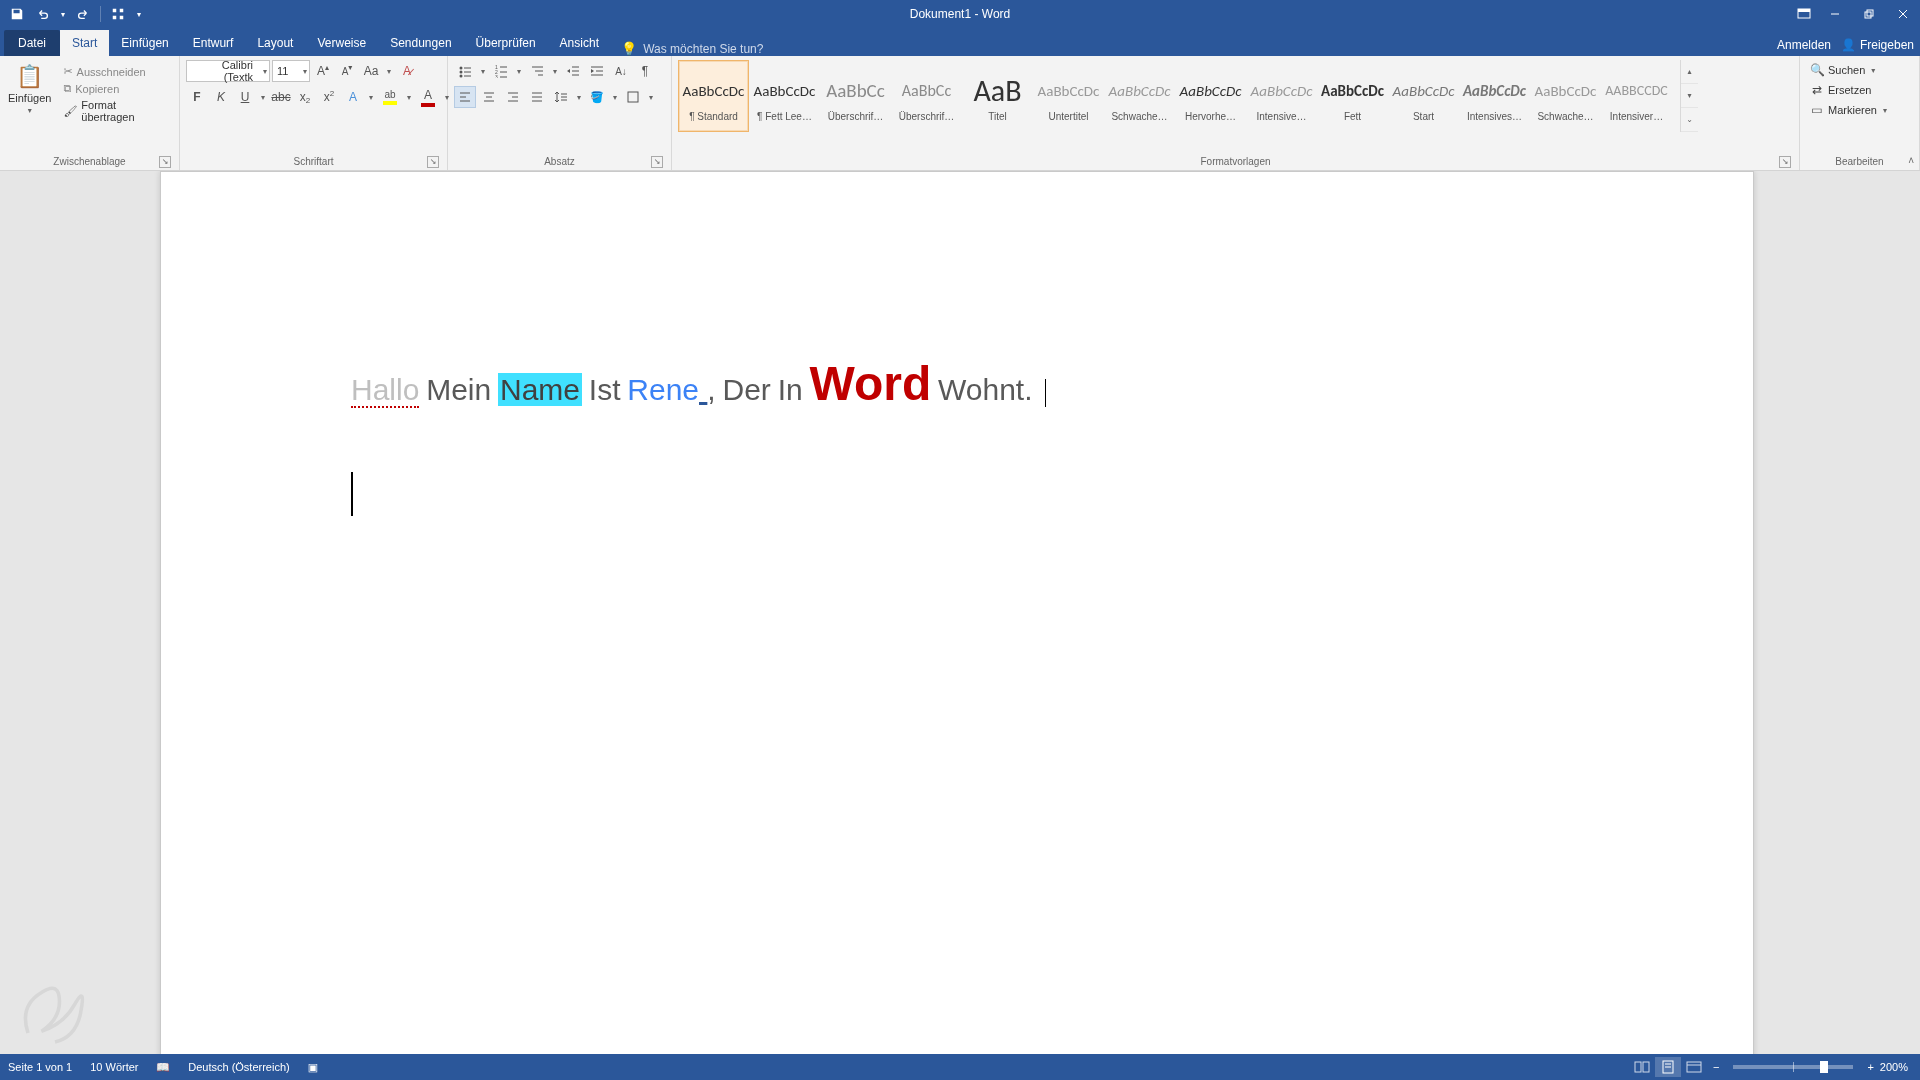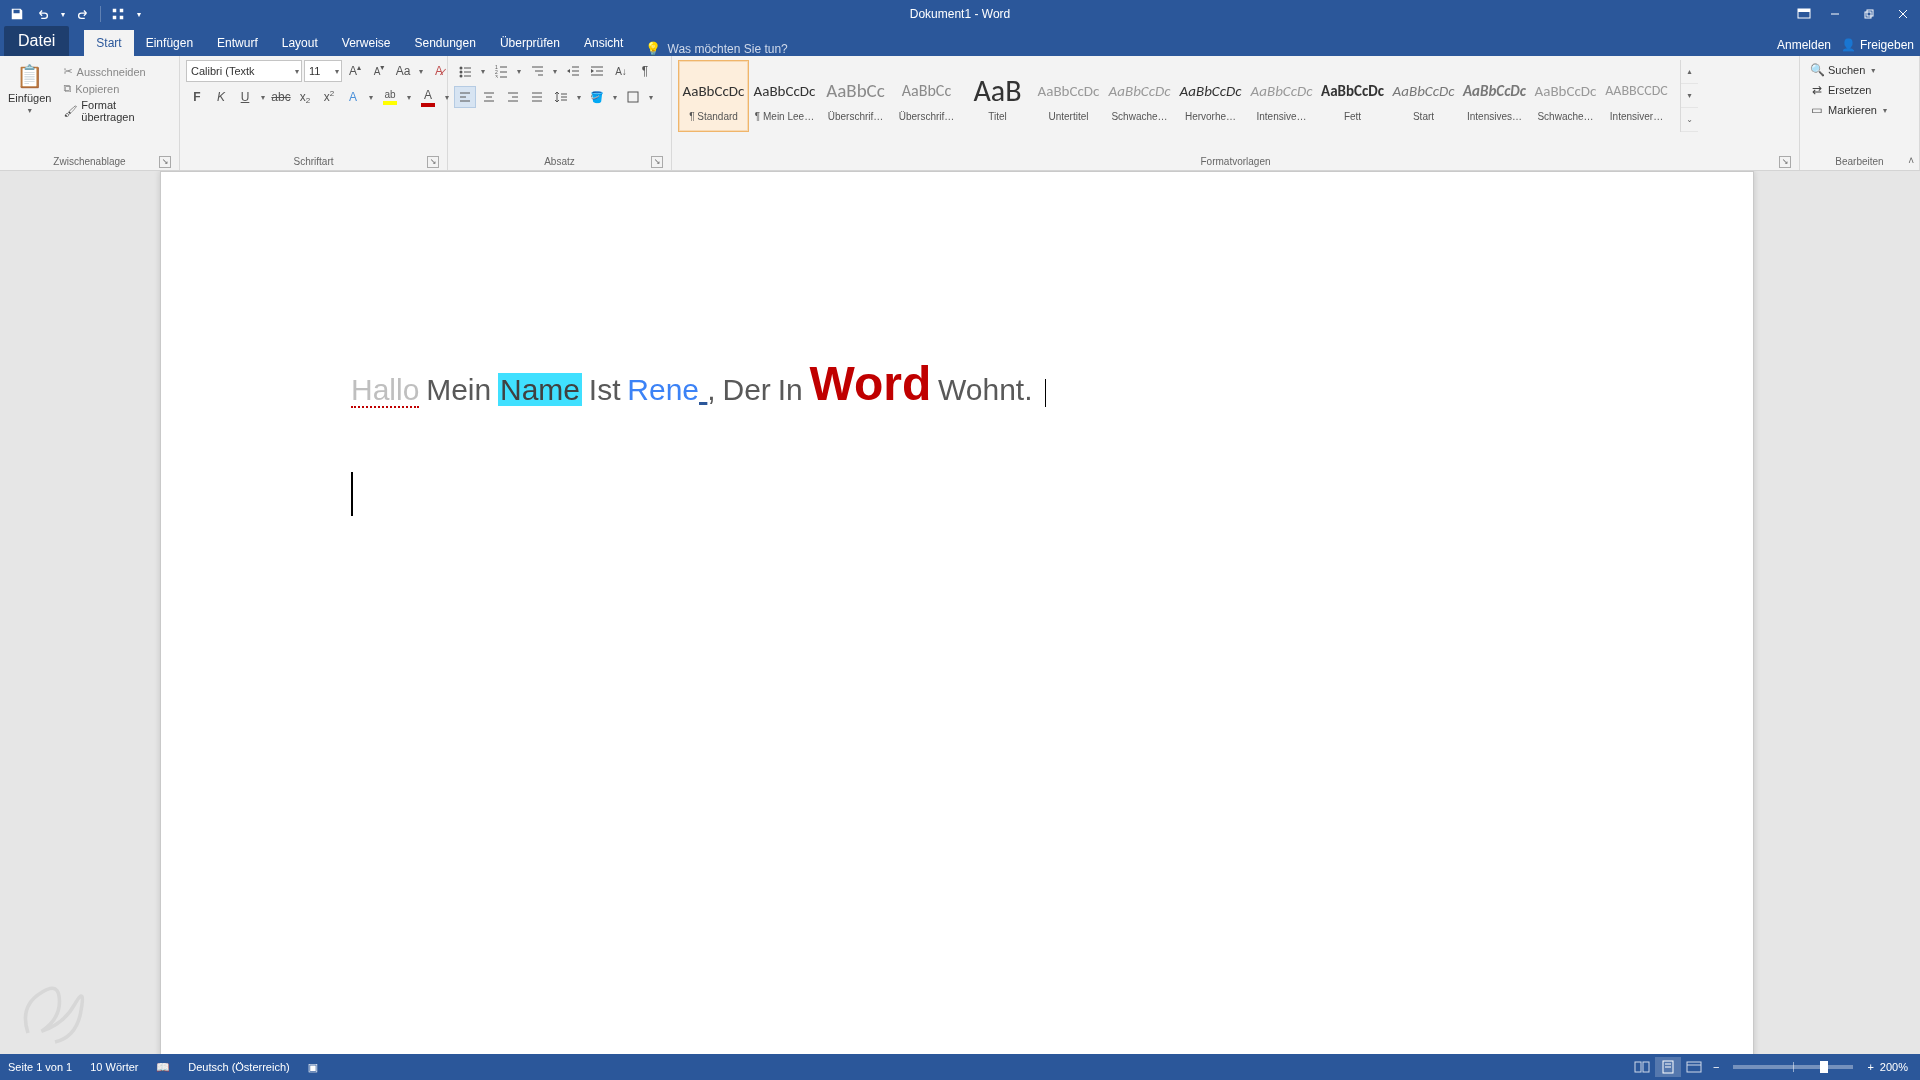--- a/index.html
+++ b/index.html
@@ -10,21 +10,21 @@
 .qa-toolbar { display: flex; align-items: center; gap: 4px; padding: 0 6px; height: 100%; }
 .qa-btn { width: 22px; height: 22px; display: flex; align-items: center; justify-content: center; color: #fff; font-size: 12px; cursor: pointer; }
 .qa-sep { width: 1px; height: 16px; background: rgba(255,255,255,0.25); margin: 0 2px; }
 .titlebar-title { position: absolute; left: 50%; transform: translateX(-50%); font-size: 12px; }
 .titlebar-right { position: absolute; right: 0; display: flex; height: 100%; }
 .win-btn { width: 34px; height: 28px; display: flex; align-items: center; justify-content: center; color: #fff; font-size: 11px; cursor: pointer; }
 .display-opts { width: 28px; height: 28px; display: flex; align-items: center; justify-content: center; }
 
 
 .tabbar { height: 28px; background: #2b579a; display: flex; align-items: flex-end; padding-left: 4px; position: relative; }
-.file-tab { background: #1e3e6e; color: #fff; padding: 6px 14px 6px 14px; font-size: 16px; border-top-left-radius: 2px; border-top-right-radius: 2px; margin-right: 15px; cursor: pointer; }
+.file-tab { background: #1e3e6e; color: #fff; padding: 6px 14px 6px 14px; font-size: 12px; border-top-left-radius: 2px; border-top-right-radius: 2px; margin-right: 0; cursor: pointer; }
 .tab { color: #fff; padding: 6px 12px; font-size: 12px; cursor: pointer; }
 .tab.active { background: #f3f3f3; color: #2b579a; }
 .tell-me { display: flex; align-items: center; gap: 6px; padding: 0 10px; color: #cfd9ea; font-size: 12px; }
 .tell-me .bulb { font-size: 13px; color: #ffd966; }
 .tabbar-right { position: absolute; right: 6px; bottom: 4px; display: flex; gap: 10px; color: #fff; font-size: 12px; align-items: center; }
 .tabbar-right .rbtn { display: flex; align-items: center; gap: 4px; cursor: pointer; }
 
 
 .ribbon { height: 115px; background: #f3f3f3; border-bottom: 1px solid #d4d4d4; display: flex; position: relative; }
 .ribbon-group { display: flex; flex-direction: column; border-right: 1px solid #d9d9d9; padding: 4px 6px 0 6px; height: 100%; }
@@ -35,21 +35,21 @@
 .big-btn .ico { font-size: 22px; }
 .big-btn .lbl { font-size: 11px; color: #333; }
 .small-btn { display: flex; align-items: center; gap: 4px; font-size: 11px; color: #888; padding: 1px 2px; cursor: default; }
 .small-btn.enabled { color: #333; cursor: pointer; }
 .vcol { display: flex; flex-direction: column; gap: 2px; }
 
 
 .font-row { display: flex; align-items: center; gap: 2px; }
 .font-combo { height: 22px; border: 1px solid #c4c4c4; background: #fff; font-size: 11px; padding: 0 16px 0 4px; color: #333; position: relative; display: flex; align-items: center; }
 .combo-arrow { position: absolute; right: 2px; font-size: 8px; color: #666; }
-.font-name { width: 116px; text-align: right; }
+.font-name { width: 84px; text-align: right; }
 .font-size { width: 38px; }
 .rib-icobtn { width: 22px; height: 22px; display: flex; align-items: center; justify-content: center; font-size: 12px; color: #555; cursor: pointer; border: 1px solid transparent; }
 .rib-icobtn .sub { font-size: 8px; position: relative; top: 3px; }
 .rib-icobtn .sup { font-size: 8px; position: relative; top: -4px; }
 .rib-drop { width: 10px; font-size: 8px; color: #666; display: flex; align-items: center; justify-content: center; cursor: pointer; }
 .hl-swatch { width: 14px; height: 4px; background: #ffff00; margin-top: 1px; }
 .fc-swatch { width: 14px; height: 4px; background: #c00000; margin-top: 1px; }
 .bold { font-weight: bold; }
 .ital { font-style: italic; }
 .ul { text-decoration: underline; }
@@ -372,21 +372,21 @@
 
   <div class="ribbon-group" style="flex:1;min-width:0;">
     <div class="ribbon-group-inner">
       <div class="style-gallery" id="styles-host">
           <div class="style-item selected">
             <div class="preview" style="color: rgb(51, 51, 51); font-size: 15px;">AaBbCcDc</div>
             <div class="sname">¶ Standard</div>
           </div>
           <div class="style-item">
             <div class="preview" style="color: rgb(51, 51, 51); font-size: 15px;">AaBbCcDc</div>
-            <div class="sname">¶ Mein Lee…</div>
+            <div class="sname">¶ Fett Lee…</div>
           </div>
           <div class="style-item">
             <div class="preview" style="color: rgb(138, 138, 138); font-size: 19px;">AaBbCc</div>
             <div class="sname">Überschrif…</div>
           </div>
           <div class="style-item">
             <div class="preview" style="color: rgb(138, 138, 138); font-size: 16px;">AaBbCc</div>
             <div class="sname">Überschrif…</div>
           </div>
           <div class="style-item">

